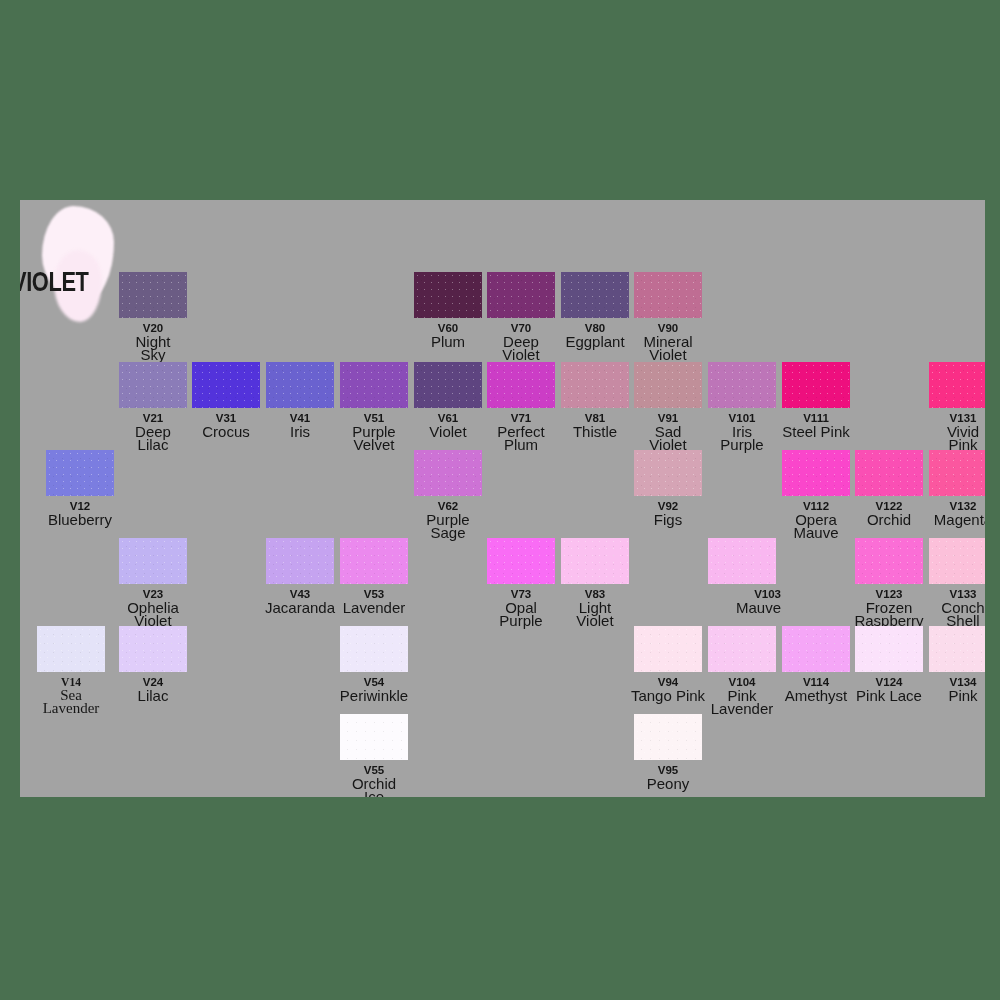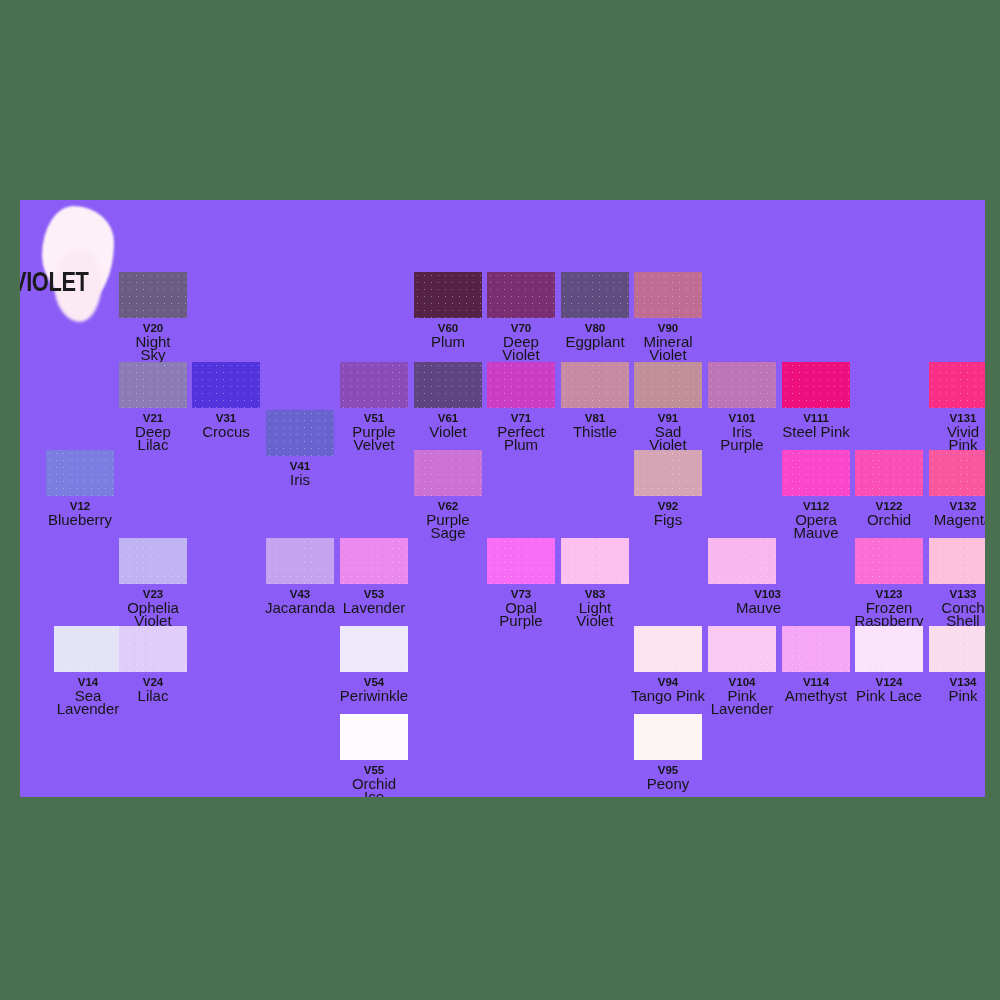--- a/index.html
+++ b/index.html
@@ -13,21 +13,21 @@
     font-family: "Liberation Sans", sans-serif;
     overflow: hidden;
   }
 
   #page {
     position: absolute;
     left: 20px;
     top: 200px;
     width: 965px;
     height: 597px;
-    background: #8b5cf6;
+    background: #a3a3a3;
     overflow: hidden;
   }
 
   
   #decor-blob {
     position: absolute;
     left: 22px;
     top: 6px;
     width: 72px;
     height: 95px;
@@ -151,21 +151,21 @@
         <div class="swatch" style="background: rgb(139, 124, 184); width: 68px; height: 46px;"></div>
         <div class="code">V21</div>
         <div class="cname">Deep
 Lilac</div>
       </div>
       <div class="cell" style="left: 167px; top: 162px;">
         <div class="swatch" style="background: rgb(83, 51, 219); width: 68px; height: 46px;"></div>
         <div class="code">V31</div>
         <div class="cname">Crocus</div>
       </div>
-      <div class="cell" style="left: 241px; top: 162px; margin-top: 48px;">
+      <div class="cell" style="left: 241px; top: 162px;">
         <div class="swatch" style="background: rgb(106, 98, 207); width: 68px; height: 46px;"></div>
         <div class="code">V41</div>
         <div class="cname">Iris</div>
       </div>
       <div class="cell" style="left: 315px; top: 162px;">
         <div class="swatch" style="background: rgb(138, 76, 184); width: 68px; height: 46px;"></div>
         <div class="code">V51</div>
         <div class="cname">Purple
 Velvet</div>
       </div>
@@ -278,21 +278,21 @@
         <div class="code">V123</div>
         <div class="cname">Frozen
 Raspberry</div>
       </div>
       <div class="cell" style="left: 904px; top: 338px;">
         <div class="swatch" style="background: rgb(252, 192, 218); width: 68px; height: 46px;"></div>
         <div class="code">V133</div>
         <div class="cname">Conch
 Shell</div>
       </div>
-      <div class="cell" style="left: 29px; top: 426px;">
+      <div class="cell" style="left: 12px; top: 426px; font-family: Liberation Serif, serif;">
         <div class="swatch" style="background: rgb(228, 227, 248); width: 68px; height: 46px;"></div>
         <div class="code">V14</div>
         <div class="cname">Sea
 Lavender</div>
       </div>
       <div class="cell" style="left: 94px; top: 426px;">
         <div class="swatch" style="background: rgb(224, 205, 250); width: 68px; height: 46px;"></div>
         <div class="code">V24</div>
         <div class="cname">Lilac</div>
       </div>

